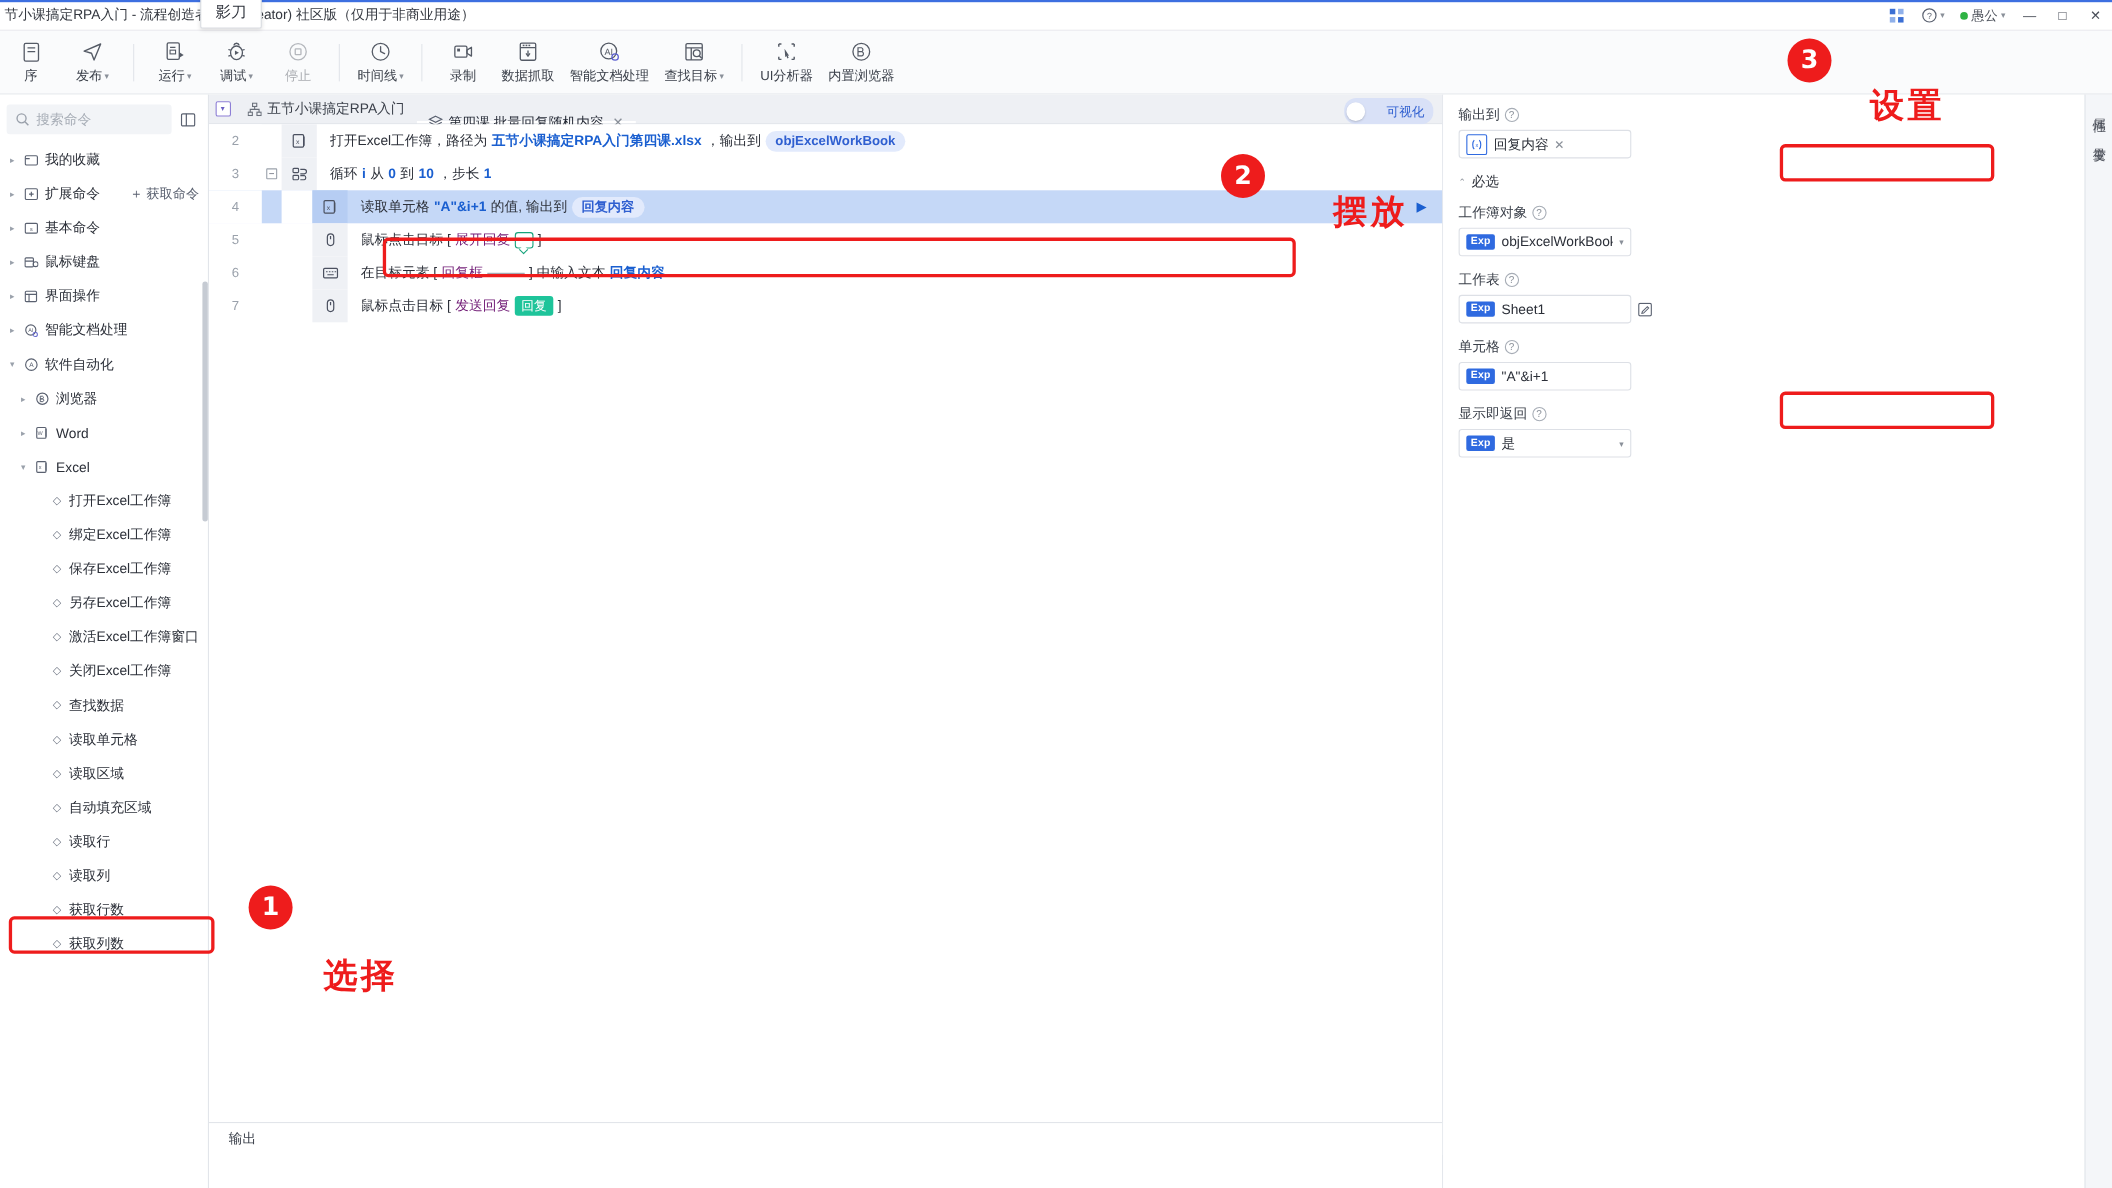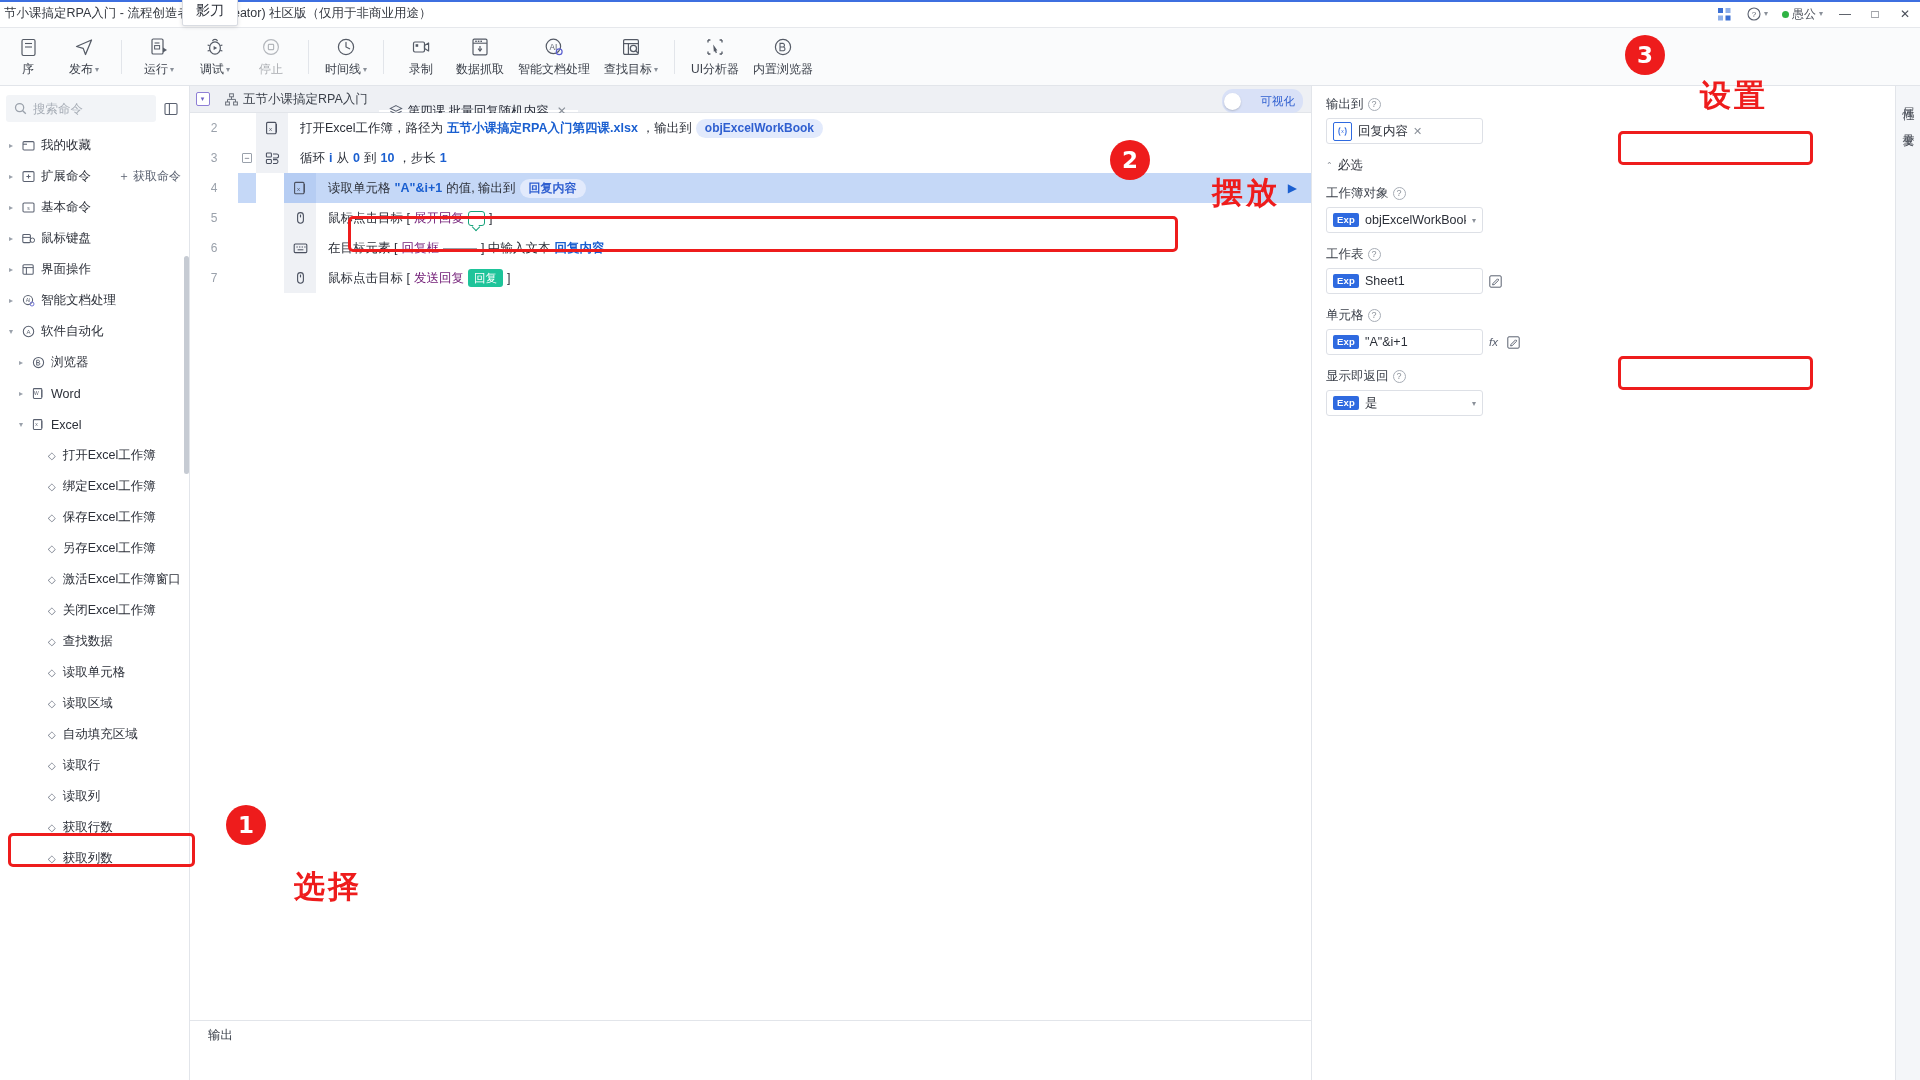--- a/index.html
+++ b/index.html
@@ -912,29 +912,20 @@
               <span class="help-ic">?</span>
             </div>
             <div class="field" style="width: 157px;">
               <span class="exp-badge">Exp</span>
               <span class="grow">
                 <span class="pill-tag">
                   <span>"A"&amp;i+1</span>
                 </span>
               </span>
             </div>
-            <div style="position: relative; margin-top: -39px; margin-left: 163px; height: 26px; display: flex; align-items: center; gap: 9px; margin-bottom: 13px;">
-              <span class="fx">fx</span>
-              <span>
-                <svg width="13" height="13" viewBox="0 0 13 13">
-                  <rect x="0.8" y="0.8" width="11.4" height="11.4" rx="1.2" fill="none" stroke="#5a6170" stroke-width="1"></rect>
-                  <path d="M4 8.4 L8.6 3.8 L9.8 5 L5.2 9.6 L3.6 9.9 Z" fill="none" stroke="#5a6170" stroke-width="0.95"></path>
-                </svg>
-              </span>
-            </div>
           </div>
           <div>
             <div class="rp-label">
               <span>显示即返回</span>
               <span class="help-ic">?</span>
             </div>
             <div class="field" style="width: 157px;">
               <span class="exp-badge">Exp</span>
               <span class="grow">
                 <span class="pill-tag">

